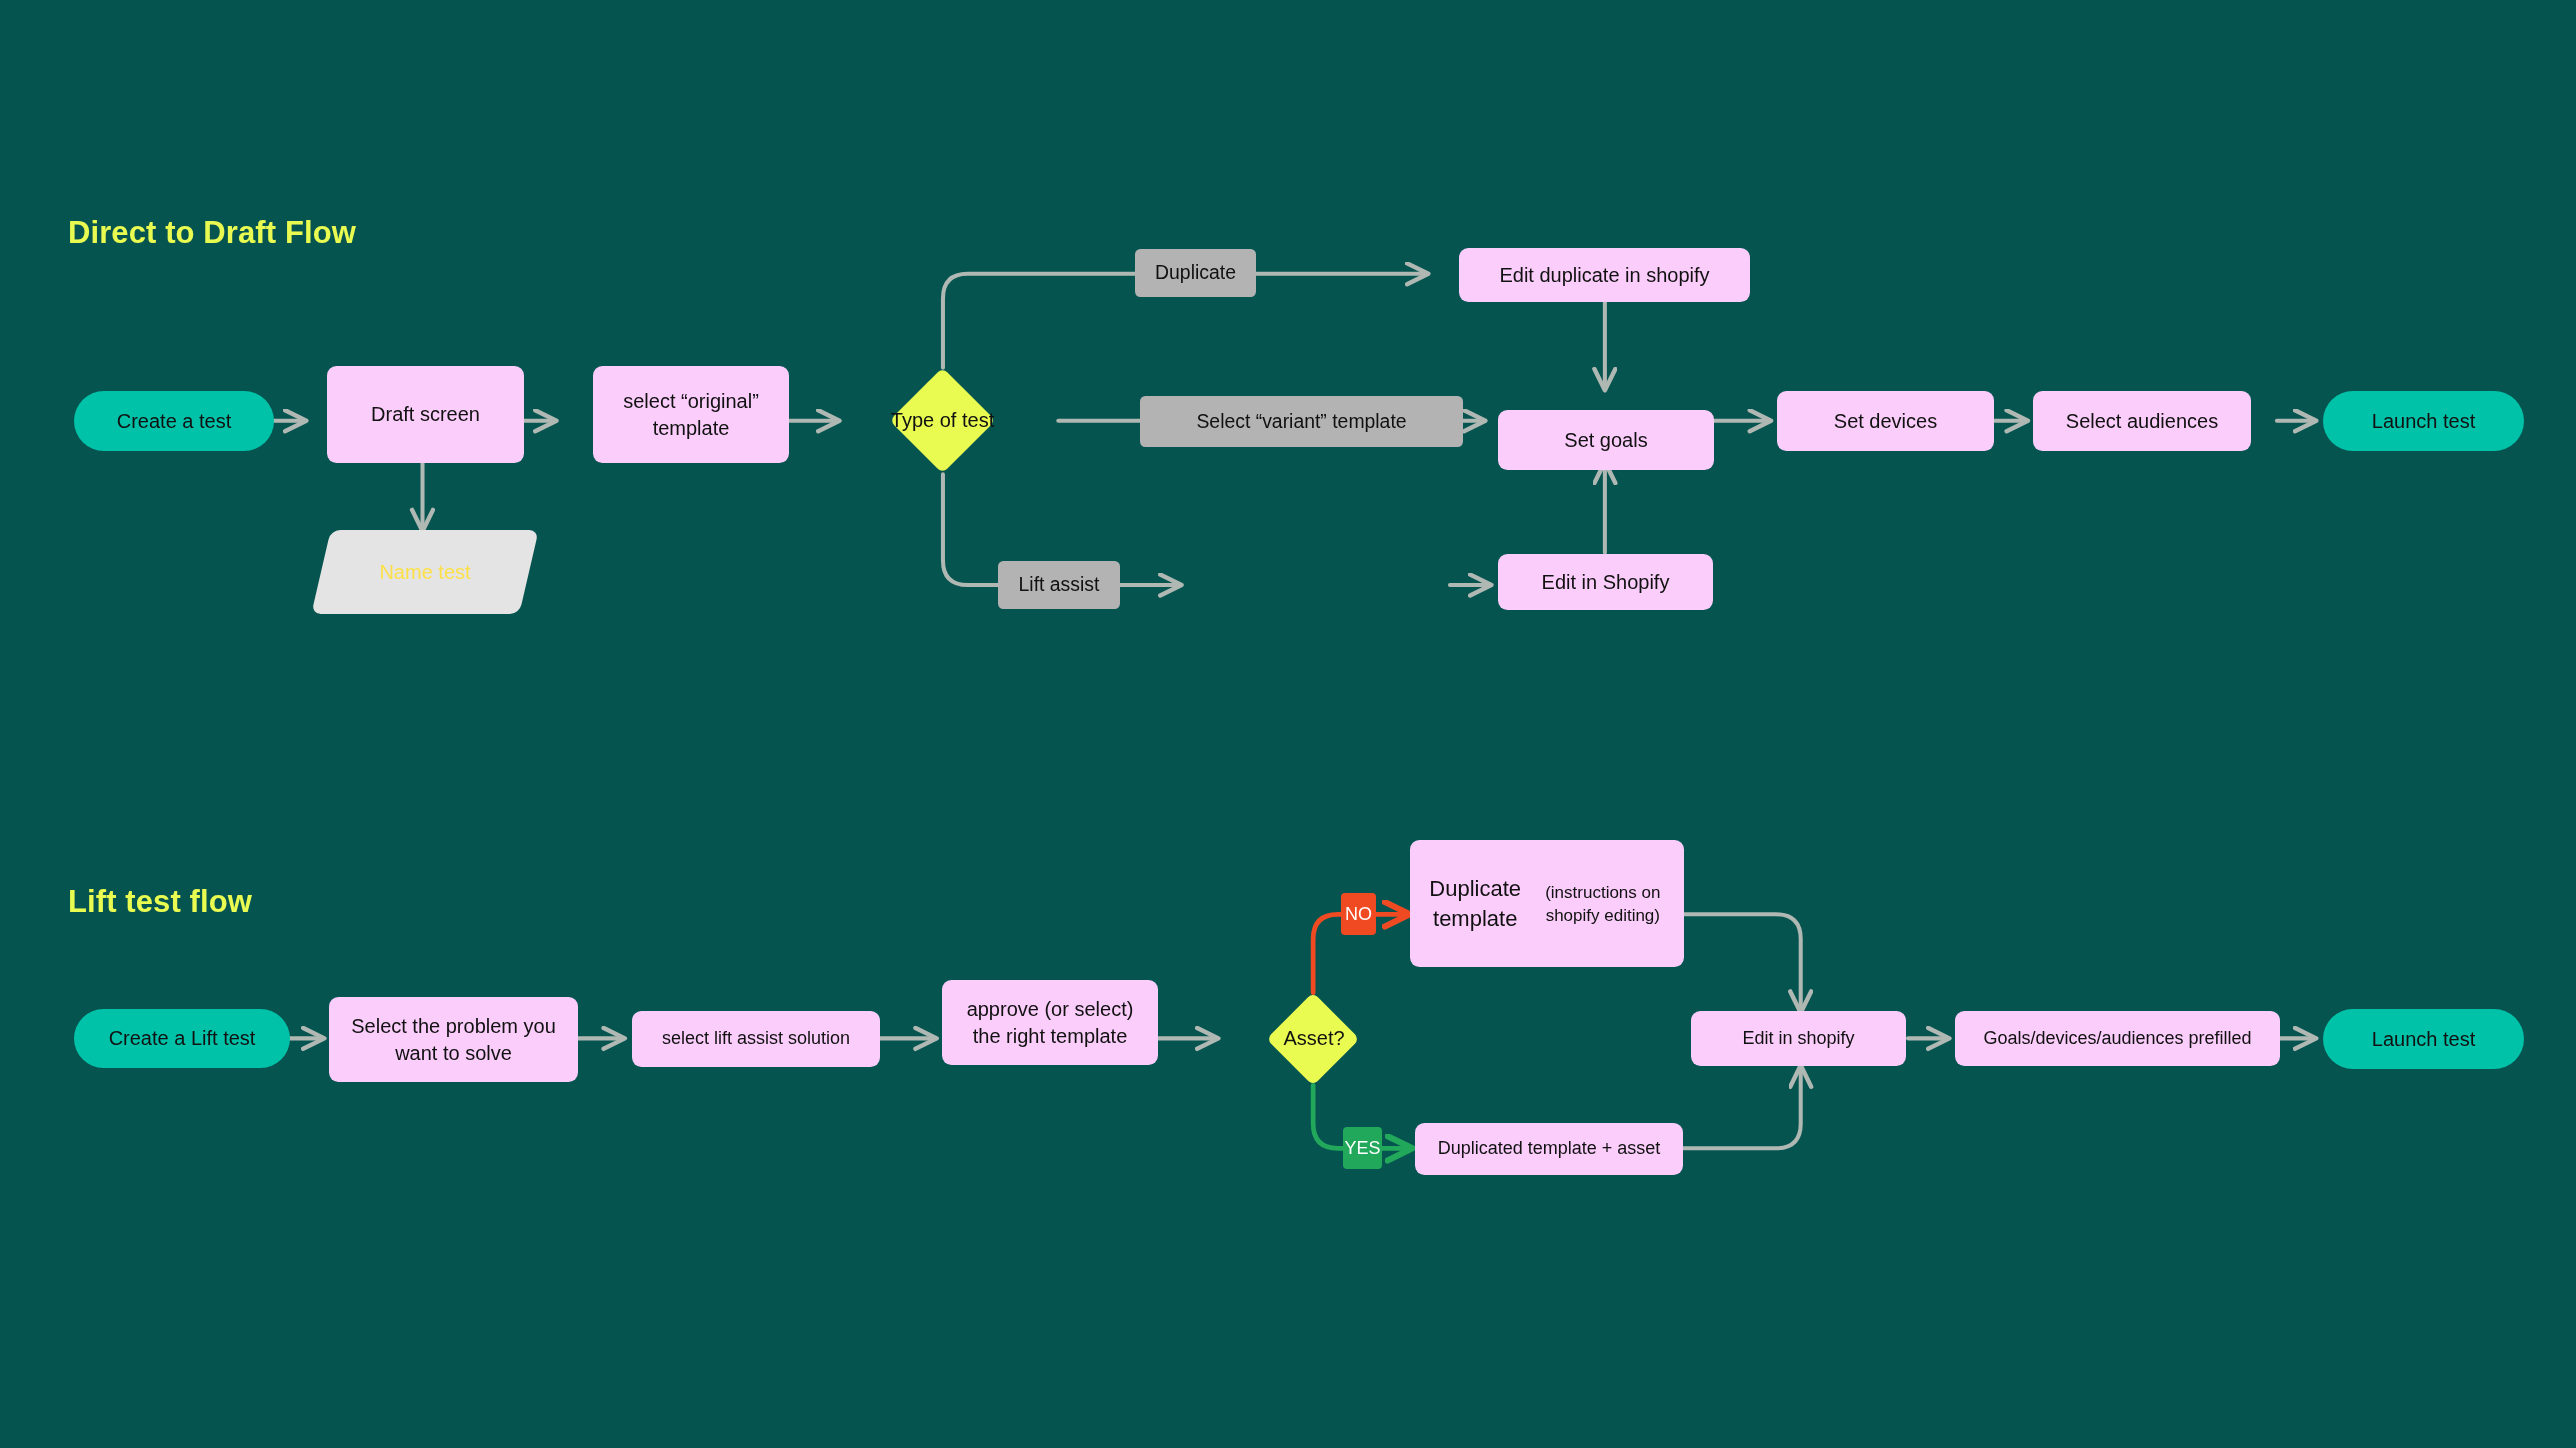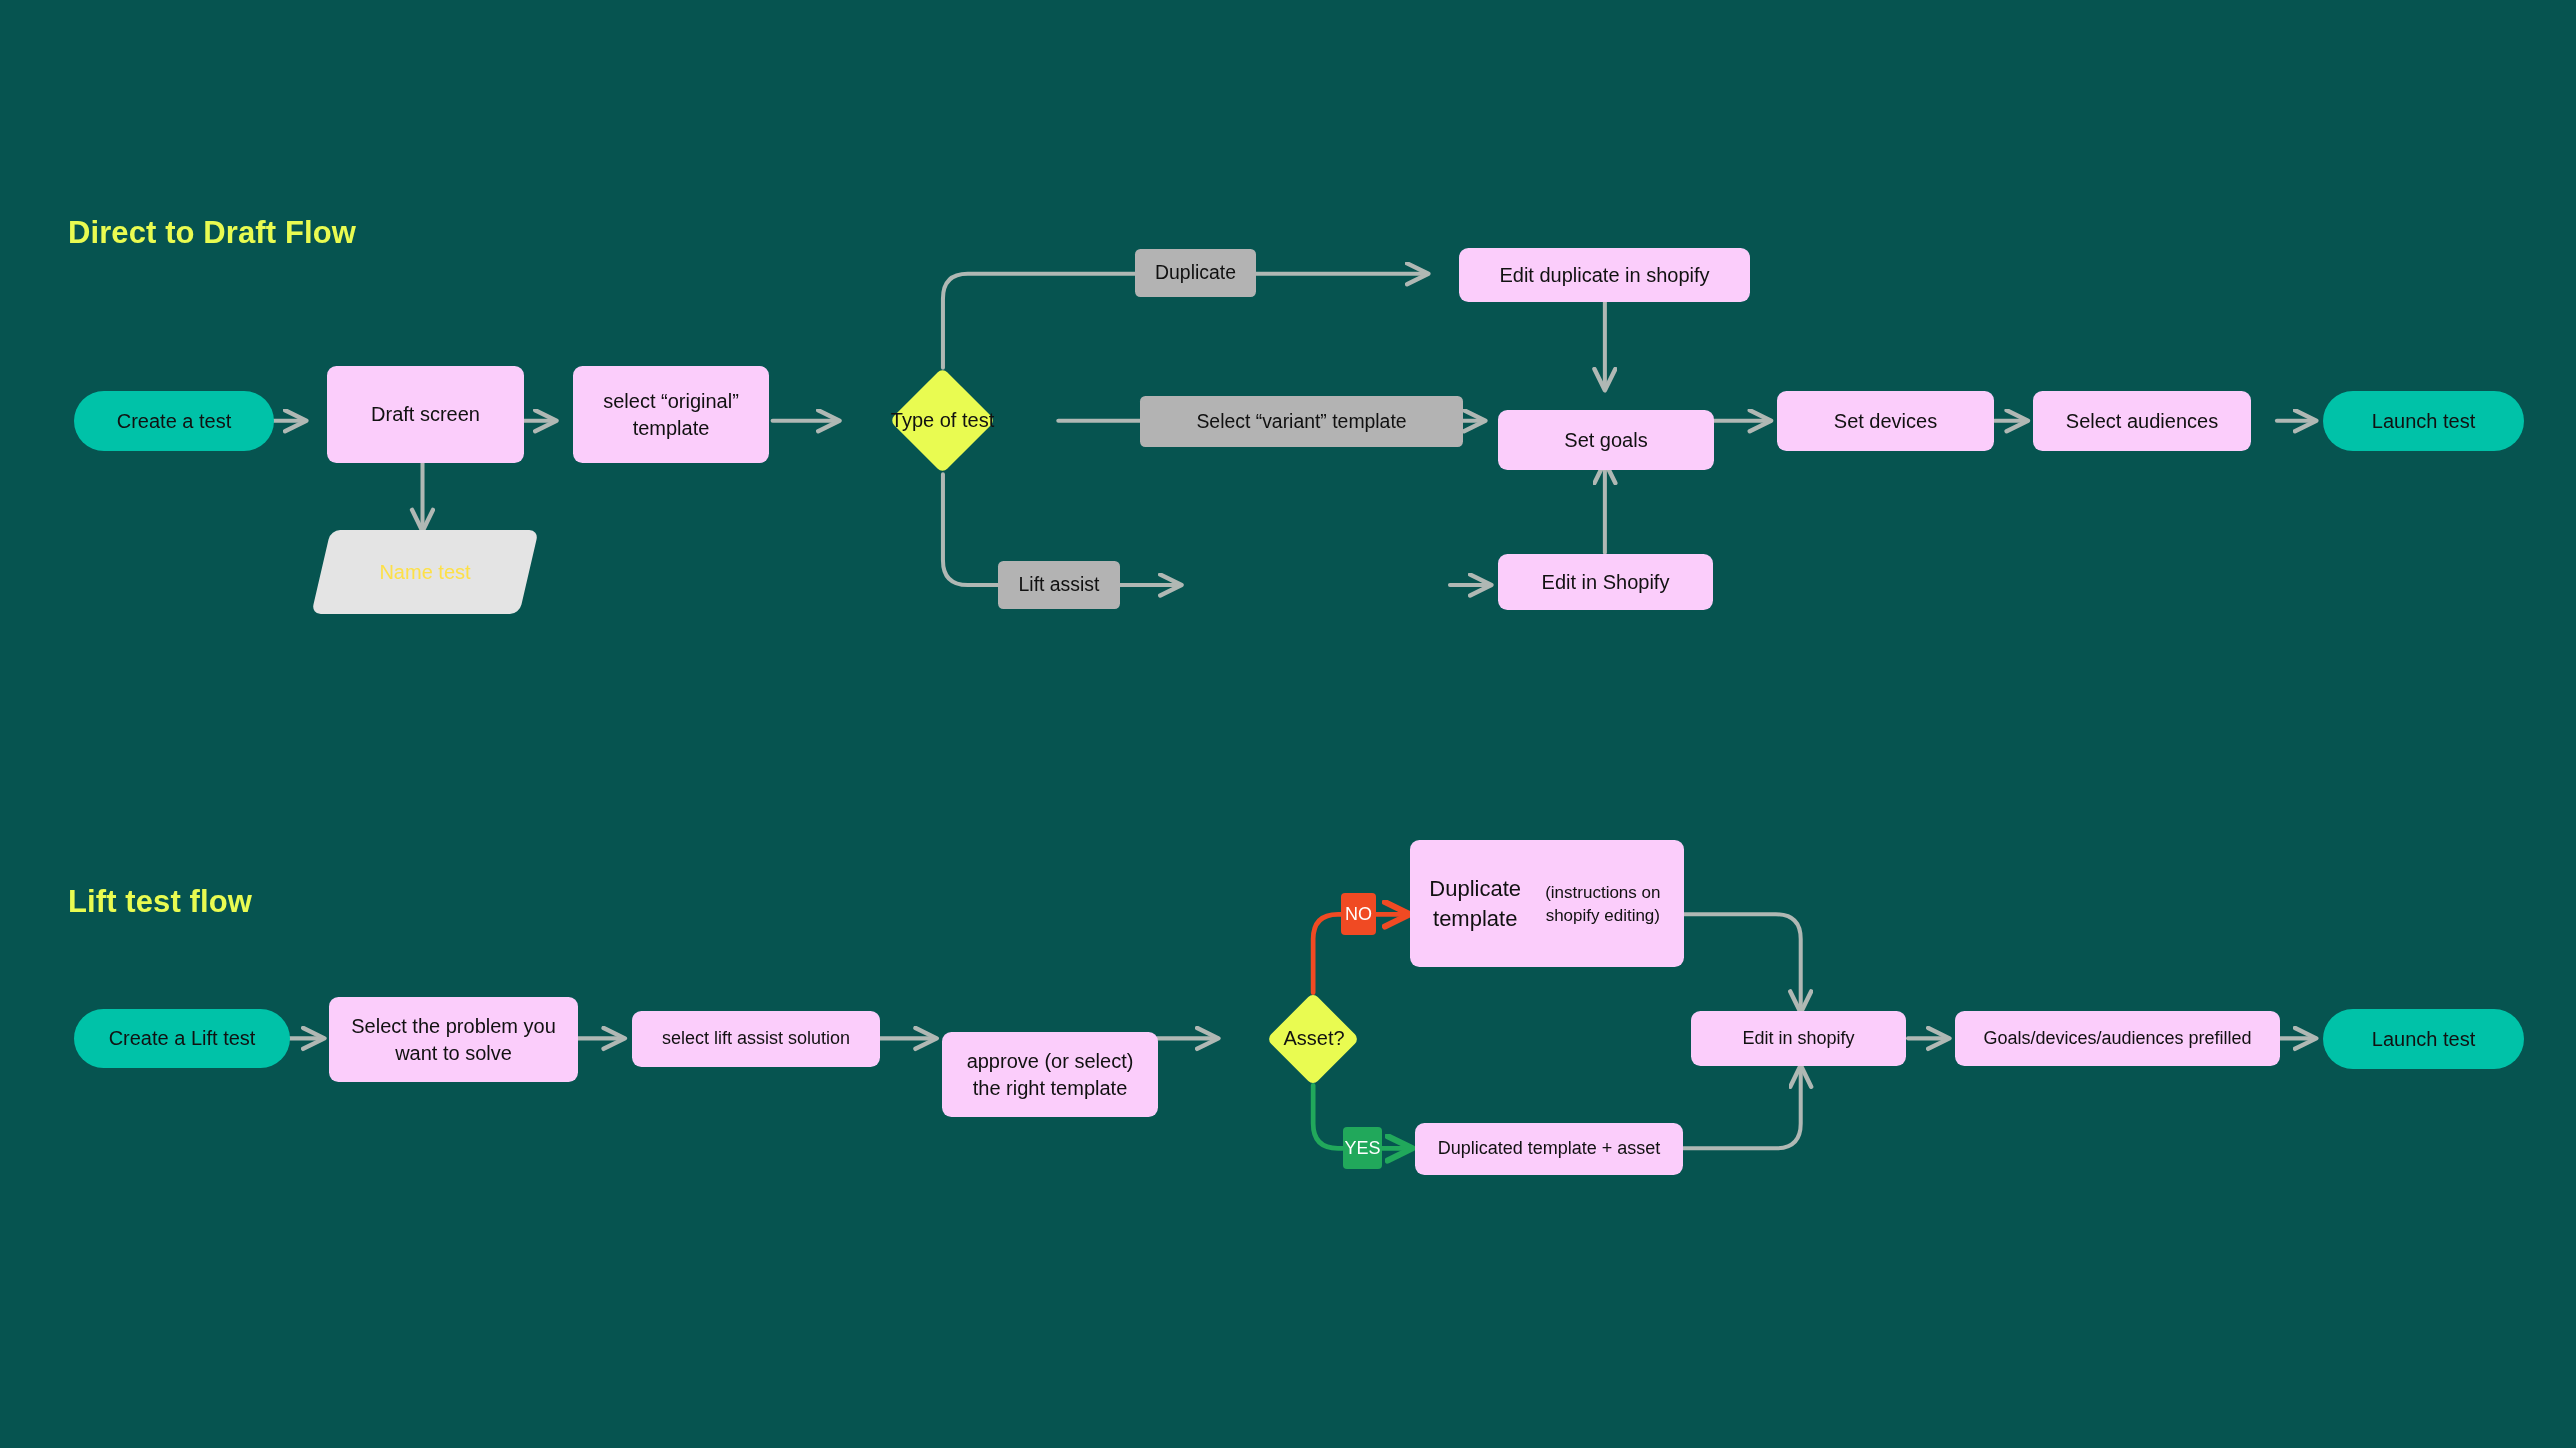--- a/index.html
+++ b/index.html
@@ -166,21 +166,21 @@
 
   <div class="section-title" style="left:68px; top:884px;">Lift test flow</div>
 
   <div class="node teal" style="left:74px; top:391px; width:200px; height:60px;">Create a test</div>
 
   <div class="node pink" style="left:327px; top:366px; width:197px; height:97px;">Draft screen</div>
 
   <div class="parallelogram" style="left:321px; top:530px; width:208px; height:84px;"></div>
   <div class="parallelogram-label" style="left:321px; top:530px; width:208px; height:84px;">Name test</div>
 
-  <div class="node pink" style="left:573px; top:366px; width:196px; height:97px;">select “original” template</div>
+  <div class="node pink" style="left:593px; top:366px; width:196px; height:97px;">select “original” template</div>
 
   <div class="diamond-shape" style="left:905px; top:383px; width:75px; height:75px;"></div>
   <div class="diamond-label" style="left:838px; top:400px; width:209px; height:40px;">Type of test</div>
 
   <div class="node graylbl" style="left:1135px; top:249px; width:121px; height:48px;">Duplicate</div>
 
   <div class="node pink" style="left:1459px; top:248px; width:291px; height:54px;">Edit duplicate in shopify</div>
 
   <div class="node graylbl" style="left:1140px; top:396px; width:323px; height:51px;">Select “variant” template</div>
 
@@ -196,21 +196,21 @@
   <div class="node pink" style="left:2033px; top:391px; width:218px; height:60px;">Select audiences</div>
 
   <div class="node teal" style="left:2323px; top:391px; width:201px; height:60px;">Launch test</div>
 
   <div class="node teal" style="left:74px; top:1009px; width:216px; height:59px;">Create a Lift test</div>
 
   <div class="node pink" style="left:329px; top:997px; width:249px; height:85px;">Select the problem you want to solve</div>
 
   <div class="node pink small" style="left:632px; top:1011px; width:248px; height:56px;">select lift assist solution</div>
 
-  <div class="node pink" style="left:942px; top:1032px; width:216px; height:85px;">approve (or select) the right template</div>
+  <div class="node pink" style="left:942px; top:980px; width:216px; height:85px;">approve (or select) the right template</div>
 
   <div class="diamond-shape" style="left:1280px; top:1006px; width:66px; height:66px;"></div>
   <div class="diamond-label" style="left:1221px; top:1019px; width:186px; height:39px;">Asset?</div>
 
   <div class="badge no" style="left:1341px; top:893px; width:35px; height:42px;">NO</div>
 
   <div class="badge yes" style="left:1343px; top:1127px; width:39px; height:42px;">YES</div>
 
   <div class="node pink" style="left:1410px; top:840px; width:274px; height:127px; flex-direction:row;">
     <span class="main">Duplicate template</span>

